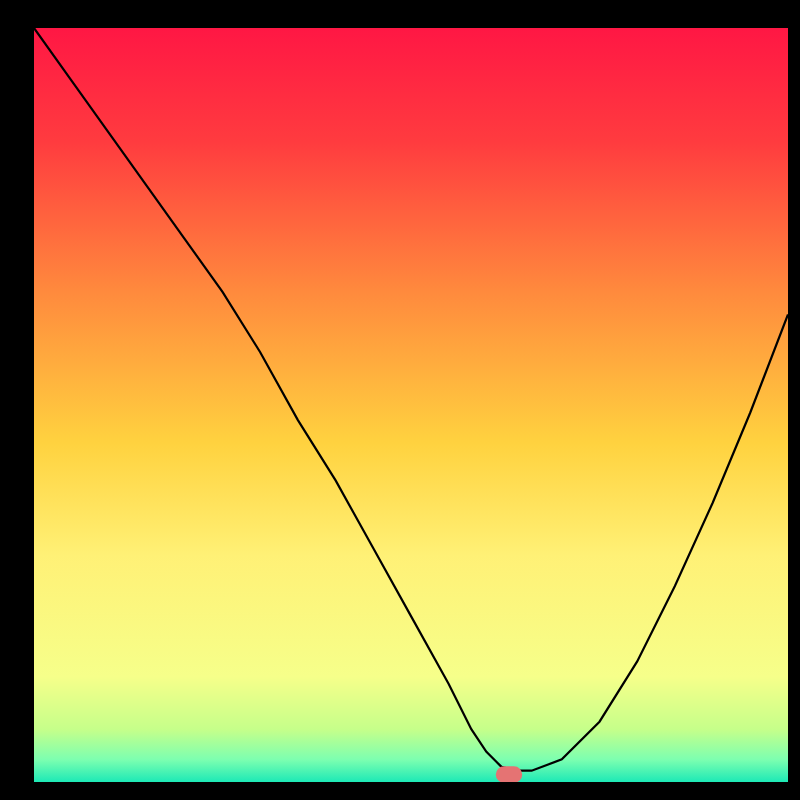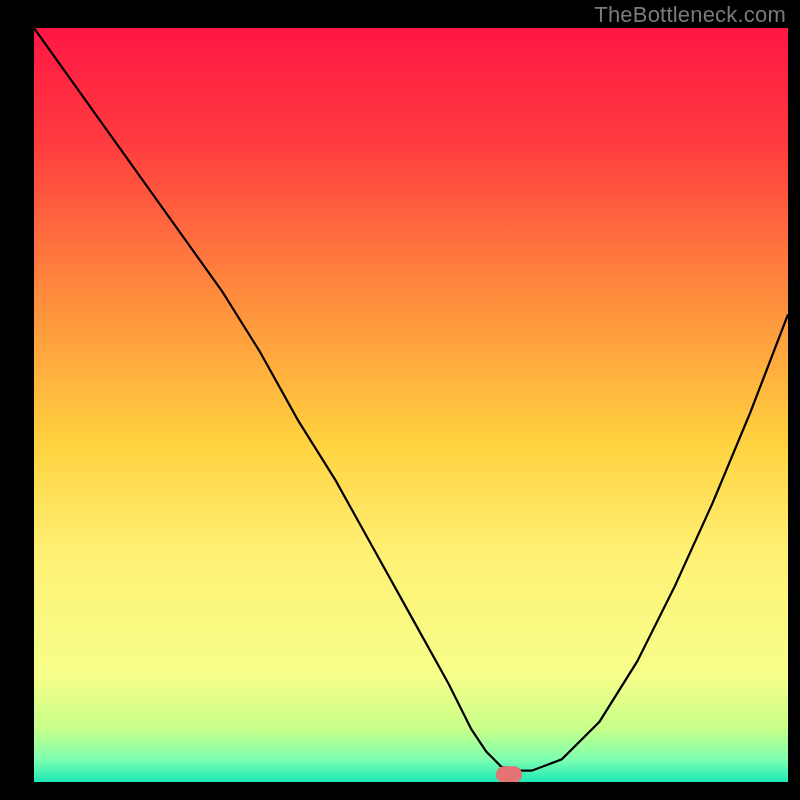--- a/index.html
+++ b/index.html
@@ -36,21 +36,20 @@
   .plot-svg {
     display: block;
     width: 754px;
     height: 754px;
   }
 </style>
 </head>
 <body>
 
 <div class="container">
-  <div class="watermark">TheBottleneck.com</div>
 
   <div class="plot-area">
     <svg class="plot-svg" viewBox="0 0 754 754">
       <defs>
         <linearGradient id="bgGrad" x1="0" y1="0" x2="0" y2="1">
             <stop offset="0%" stop-color="#ff1744"></stop>
             <stop offset="15%" stop-color="#ff3b3f"></stop>
             <stop offset="35%" stop-color="#ff8a3d"></stop>
             <stop offset="55%" stop-color="#ffd23f"></stop>
             <stop offset="70%" stop-color="#fff176"></stop>

